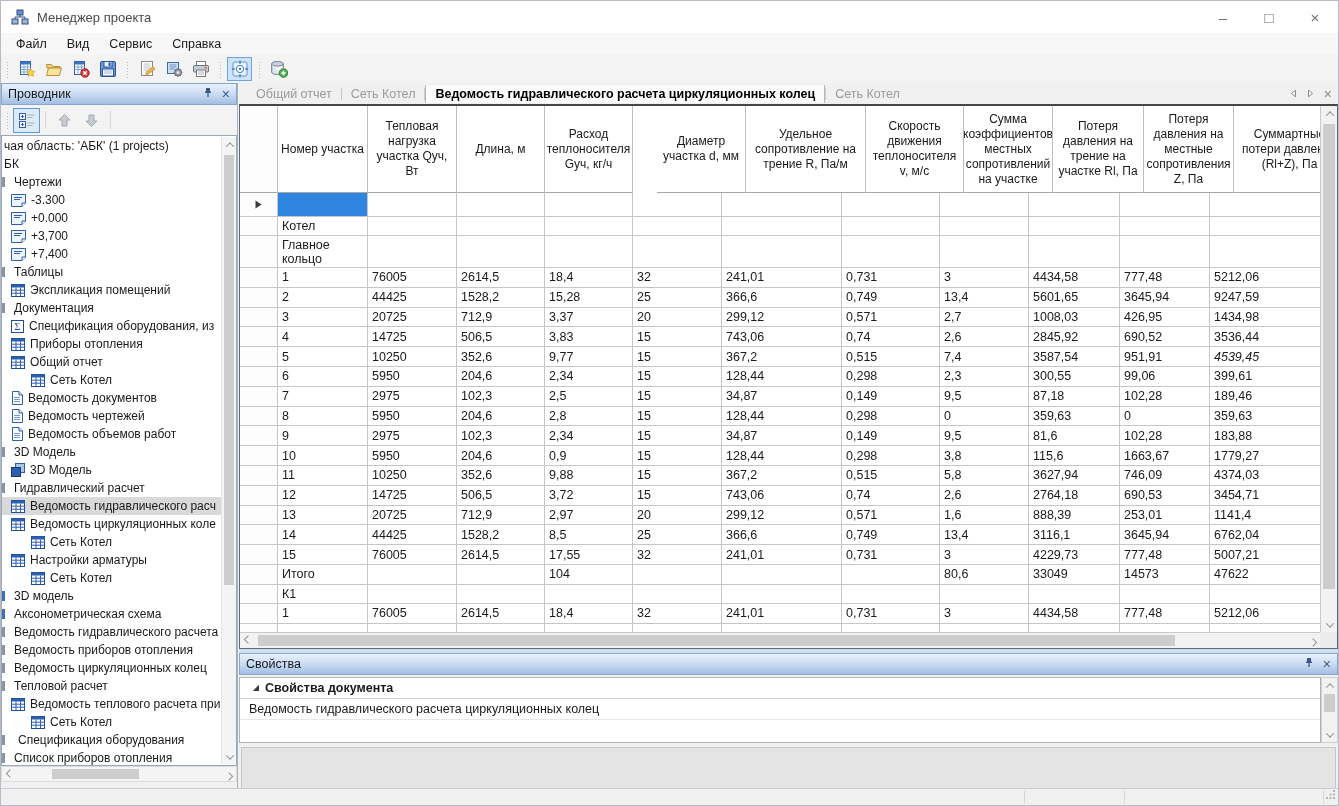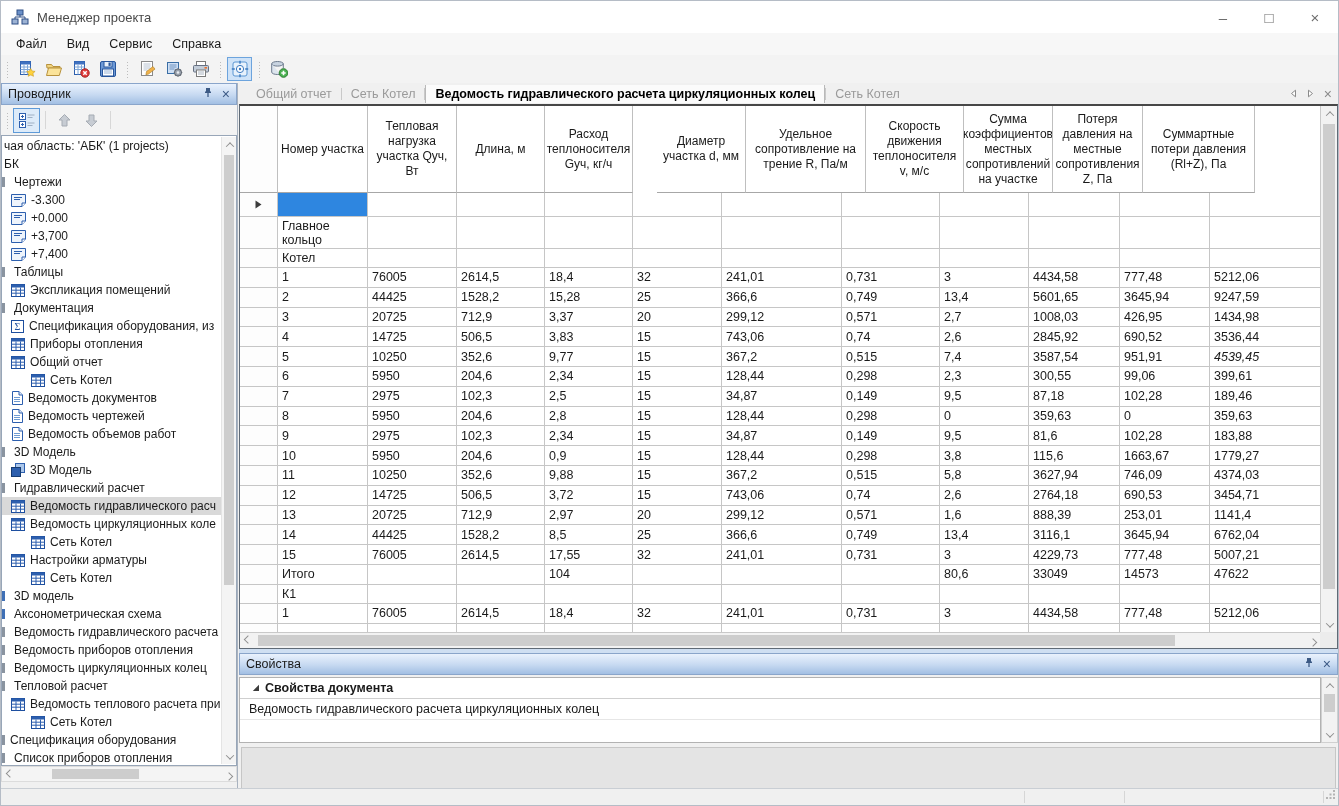--- a/index.html
+++ b/index.html
@@ -483,21 +483,21 @@
               <svg width="14" height="13" viewBox="0 0 14 13">
                 <rect x="0.5" y="0.5" width="13" height="12" fill="#fff" stroke="#1d4e9e"></rect>
                 <rect x="0.5" y="0.5" width="13" height="3" fill="#2d5fae"></rect>
                 <path d="M0.5 6.2h13M0.5 9.2h13M5 3.5v9M9.5 3.5v9" stroke="#2d5fae" fill="none"></path>
               </svg>
             </span>
             <span class="tree-label">Сеть Котел</span>
           </div>
           <div class="tree-row">
             <span class="sliver gray"></span>
-            <span class="tree-label" style="margin-left: 8px;">Спецификация оборудования</span>
+            <span class="tree-label" style="margin-left: 16px;">Спецификация оборудования</span>
           </div>
           <div class="tree-row">
             <span class="sliver gray"></span>
             <span class="tree-label" style="margin-left: 12px;">Список приборов отопления</span>
           </div>
         </div>
       <div class="tree-vscroll">
         <span class="sb-arrow" style="top:0;">
             <span class="chev up"></span>
           </span>
@@ -547,20 +547,21 @@
         <div class="grow" id="gridHeader">
             <div class="gcell ghead rowhdr" style="width: 38px; height: 87px;"></div>
             <div class="gcell ghead" style="width: 90px; height: 87px;">Номер участка</div>
             <div class="gcell ghead" style="width: 89px; height: 87px;">Тепловая нагрузка участка Qуч, Вт</div>
             <div class="gcell ghead" style="width: 88px; height: 87px;">Длина, м</div>
             <div class="gcell ghead" style="width: 88px; height: 87px;">Расход теплоносителя Gуч, кг/ч</div>
             <div class="gcell ghead" style="width: 89px; height: 87px; margin-left: 24px;">Диаметр участка d, мм</div>
             <div class="gcell ghead" style="width: 120px; height: 87px;">Удельное сопротивление на трение R, Па/м</div>
             <div class="gcell ghead" style="width: 98px; height: 87px;">Скорость движения теплоносителя v, м/с</div>
             <div class="gcell ghead" style="width: 89px; height: 87px;">Сумма коэффициентов местных сопротивлений на участке</div>
+            <div class="gcell ghead" style="width: 91px; height: 87px;">Потеря давления на трение на участке Rl, Па</div>
             <div class="gcell ghead" style="width: 90px; height: 87px;">Потеря давления на местные сопротивления Z, Па</div>
             <div class="gcell ghead" style="width: 112px; height: 87px;">Суммартные потери давления (Rl+Z), Па</div>
           </div>
         <div id="gridBody">
             <div class="grow">
               <div class="gcell rowhdr" style="width: 38px; height: 24px;">
                 <span><svg width="7" height="9" viewBox="0 0 7 9">
                     <path d="M0.5 0.5l6 4-6 4z" fill="#3c3c3c"></path>
                   </svg></span>
               </div>
@@ -570,46 +571,46 @@
               <div class="gcell" style="width: 88px; height: 24px;"></div>
               <div class="gcell" style="width: 89px; height: 24px;"></div>
               <div class="gcell" style="width: 120px; height: 24px;"></div>
               <div class="gcell" style="width: 98px; height: 24px;"></div>
               <div class="gcell" style="width: 89px; height: 24px;"></div>
               <div class="gcell" style="width: 91px; height: 24px;"></div>
               <div class="gcell" style="width: 90px; height: 24px;"></div>
               <div class="gcell" style="width: 112px; height: 24px;"></div>
             </div>
             <div class="grow">
+              <div class="gcell rowhdr" style="width: 38px; height: 19px;"></div>
+              <div class="gcell" style="width: 90px; height: 19px;">Котел</div>
+              <div class="gcell" style="width: 89px; height: 19px;"></div>
+              <div class="gcell" style="width: 88px; height: 19px;"></div>
+              <div class="gcell" style="width: 88px; height: 19px;"></div>
+              <div class="gcell" style="width: 89px; height: 19px;"></div>
+              <div class="gcell" style="width: 120px; height: 19px;"></div>
+              <div class="gcell" style="width: 98px; height: 19px;"></div>
+              <div class="gcell" style="width: 89px; height: 19px;"></div>
+              <div class="gcell" style="width: 91px; height: 19px;"></div>
+              <div class="gcell" style="width: 90px; height: 19px;"></div>
+              <div class="gcell" style="width: 112px; height: 19px;"></div>
+            </div>
+            <div class="grow">
               <div class="gcell rowhdr" style="width: 38px; height: 32px;"></div>
               <div class="gcell" style="width: 90px; height: 32px;">Главное кольцо</div>
               <div class="gcell" style="width: 89px; height: 32px;"></div>
               <div class="gcell" style="width: 88px; height: 32px;"></div>
               <div class="gcell" style="width: 88px; height: 32px;"></div>
               <div class="gcell" style="width: 89px; height: 32px;"></div>
               <div class="gcell" style="width: 120px; height: 32px;"></div>
               <div class="gcell" style="width: 98px; height: 32px;"></div>
               <div class="gcell" style="width: 89px; height: 32px;"></div>
               <div class="gcell" style="width: 91px; height: 32px;"></div>
               <div class="gcell" style="width: 90px; height: 32px;"></div>
               <div class="gcell" style="width: 112px; height: 32px;"></div>
-            </div>
-            <div class="grow">
-              <div class="gcell rowhdr" style="width: 38px; height: 19px;"></div>
-              <div class="gcell" style="width: 90px; height: 19px;">Котел</div>
-              <div class="gcell" style="width: 89px; height: 19px;"></div>
-              <div class="gcell" style="width: 88px; height: 19px;"></div>
-              <div class="gcell" style="width: 88px; height: 19px;"></div>
-              <div class="gcell" style="width: 89px; height: 19px;"></div>
-              <div class="gcell" style="width: 120px; height: 19px;"></div>
-              <div class="gcell" style="width: 98px; height: 19px;"></div>
-              <div class="gcell" style="width: 89px; height: 19px;"></div>
-              <div class="gcell" style="width: 91px; height: 19px;"></div>
-              <div class="gcell" style="width: 90px; height: 19px;"></div>
-              <div class="gcell" style="width: 112px; height: 19px;"></div>
             </div>
             <div class="grow">
               <div class="gcell rowhdr" style="width: 38px; height: 19.8px;"></div>
               <div class="gcell" style="width: 90px; height: 19.8px;">1</div>
               <div class="gcell" style="width: 89px; height: 19.8px;">76005</div>
               <div class="gcell" style="width: 88px; height: 19.8px;">2614,5</div>
               <div class="gcell" style="width: 88px; height: 19.8px;">18,4</div>
               <div class="gcell" style="width: 89px; height: 19.8px;">32</div>
               <div class="gcell" style="width: 120px; height: 19.8px;">241,01</div>
               <div class="gcell" style="width: 98px; height: 19.8px;">0,731</div>

